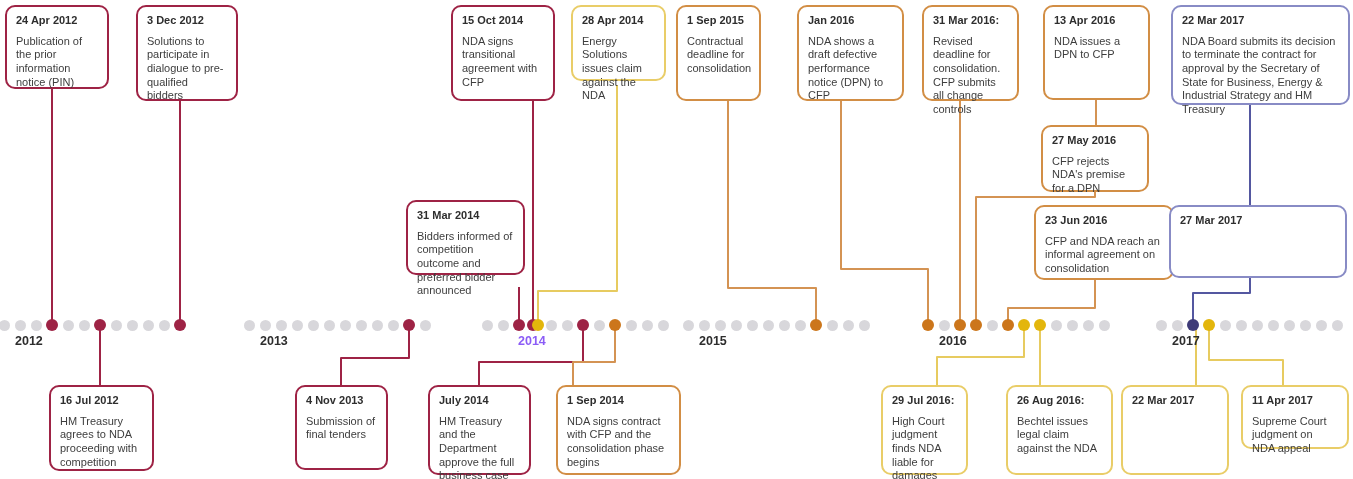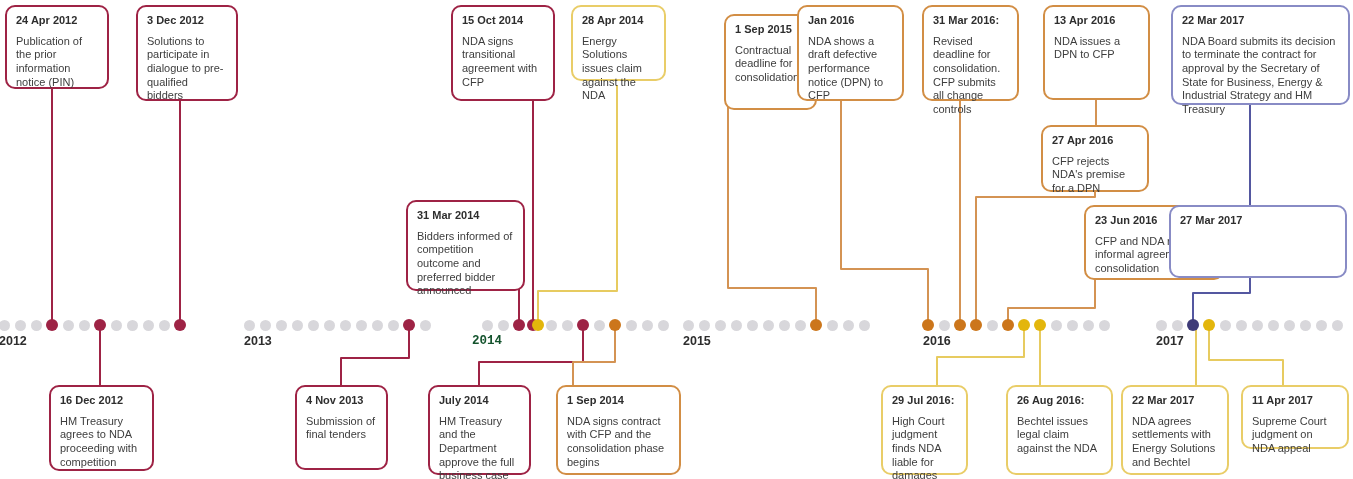--- a/index.html
+++ b/index.html
@@ -2,21 +2,21 @@
 <html><head>
 <meta charset="utf-8">
 <style>
   html,body{margin:0;padding:0;background:#ffffff;}
   #stage{
     position:relative;width:1353px;height:479px;background:#ffffff;
     font-family:"Liberation Sans", sans-serif;overflow:hidden;
   }
   #connector-svg{position:absolute;left:0;top:0;z-index:1;}
   .dot{position:absolute;border-radius:50%;z-index:2;}
-  .year-label{position:absolute;top:334px;font-size:12.5px;font-weight:bold;color:#2d2d2d;z-index:2;}
+  .year-label{position:absolute;top:334px;font-size:12.5px;font-weight:bold;color:#2d2d2d;z-index:2;padding-left:16px;}
   .event-card{
     position:absolute;background:#ffffff;border:2px solid #999;border-radius:10px;
     padding:7px 9px;box-sizing:border-box;font-size:11px;line-height:1.24;
     color:#3d3d3d;z-index:3;
   }
   .event-date{font-weight:bold;color:#2e2e2e;margin-bottom:7px;}
   .event-text{white-space:normal;}
 </style>
 </head>
 <body>
@@ -64,21 +64,21 @@
     <div class="dot" style="height: 11px; width: 11px; left: 275.5px; top: 319.5px; background: rgb(216, 215, 219);"></div>
     <div class="dot" style="height: 11px; width: 11px; left: 291.5px; top: 319.5px; background: rgb(216, 215, 219);"></div>
     <div class="dot" style="height: 11px; width: 11px; left: 307.5px; top: 319.5px; background: rgb(216, 215, 219);"></div>
     <div class="dot" style="height: 11px; width: 11px; left: 323.5px; top: 319.5px; background: rgb(216, 215, 219);"></div>
     <div class="dot" style="height: 11px; width: 11px; left: 339.5px; top: 319.5px; background: rgb(216, 215, 219);"></div>
     <div class="dot" style="height: 11px; width: 11px; left: 355.5px; top: 319.5px; background: rgb(216, 215, 219);"></div>
     <div class="dot" style="height: 11px; width: 11px; left: 371.5px; top: 319.5px; background: rgb(216, 215, 219);"></div>
     <div class="dot" style="height: 11px; width: 11px; left: 387.5px; top: 319.5px; background: rgb(216, 215, 219);"></div>
     <div class="dot" style="height: 12px; width: 12px; left: 403px; top: 319px; background: rgb(158, 35, 69);"></div>
     <div class="dot" style="height: 11px; width: 11px; left: 419.5px; top: 319.5px; background: rgb(216, 215, 219);"></div>
-    <div class="year-label" style="left: 472px; color: #14532d; font-family: Liberation Mono, monospace;">2014</div>
+    <div class="year-label" style="left: 502px; color: #8b5cf6;">2014</div>
     <div class="dot" style="height: 11px; width: 11px; left: 481.5px; top: 319.5px; background: rgb(216, 215, 219);"></div>
     <div class="dot" style="height: 11px; width: 11px; left: 497.5px; top: 319.5px; background: rgb(216, 215, 219);"></div>
     <div class="dot" style="height: 12px; width: 12px; left: 513px; top: 319px; background: rgb(158, 35, 69);"></div>
     <div class="dot" style="height: 12px; width: 12px; left: 527px; top: 319px; background: rgb(158, 35, 69);"></div>
     <div class="dot" style="height: 12px; width: 12px; left: 532px; top: 319px; background: rgb(227, 182, 12);"></div>
     <div class="dot" style="height: 11px; width: 11px; left: 545.5px; top: 319.5px; background: rgb(216, 215, 219);"></div>
     <div class="dot" style="height: 11px; width: 11px; left: 561.5px; top: 319.5px; background: rgb(216, 215, 219);"></div>
     <div class="dot" style="height: 12px; width: 12px; left: 577px; top: 319px; background: rgb(158, 35, 69);"></div>
     <div class="dot" style="height: 11px; width: 11px; left: 593.5px; top: 319.5px; background: rgb(216, 215, 219);"></div>
     <div class="dot" style="height: 12px; width: 12px; left: 609px; top: 319px; background: rgb(204, 118, 27);"></div>
@@ -133,57 +133,57 @@
       <div class="event-text">Solutions to participate in dialogue to pre-qualified bidders</div>
     </div>
     <div class="event-card" style="left: 451px; top: 5px; width: 104px; height: 96px; border-color: rgb(158, 35, 69);">
       <div class="event-date">15 Oct 2014</div>
       <div class="event-text">NDA signs transitional agreement with CFP</div>
     </div>
     <div class="event-card" style="left: 571px; top: 5px; width: 95px; height: 76px; border-color: rgb(233, 205, 104);">
       <div class="event-date">28 Apr 2014</div>
       <div class="event-text">Energy Solutions issues claim against the NDA</div>
     </div>
-    <div class="event-card" style="left: 724px; top: 5px; width: 93px; height: 96px; border-color: rgb(210, 142, 69); margin-top: 9px;">
+    <div class="event-card" style="left: 676px; top: 5px; width: 85px; height: 96px; border-color: rgb(210, 142, 69);">
       <div class="event-date">1 Sep 2015</div>
       <div class="event-text">Contractual deadline for consolidation</div>
     </div>
     <div class="event-card" style="left: 797px; top: 5px; width: 107px; height: 96px; border-color: rgb(210, 142, 69);">
       <div class="event-date">Jan 2016</div>
       <div class="event-text">NDA shows a draft defective performance notice (DPN) to CFP</div>
     </div>
     <div class="event-card" style="left: 922px; top: 5px; width: 97px; height: 96px; border-color: rgb(210, 142, 69);">
       <div class="event-date">31 Mar 2016:</div>
       <div class="event-text">Revised deadline for consolidation. CFP submits all change controls</div>
     </div>
     <div class="event-card" style="left: 1043px; top: 5px; width: 107px; height: 95px; border-color: rgb(210, 142, 69);">
       <div class="event-date">13 Apr 2016</div>
       <div class="event-text">NDA issues a DPN to CFP</div>
     </div>
     <div class="event-card" style="left: 1171px; top: 5px; width: 179px; height: 100px; border-color: rgb(136, 139, 197);">
       <div class="event-date">22 Mar 2017</div>
       <div class="event-text">NDA Board submits its decision to terminate the contract for approval by the Secretary of State for Business, Energy &amp; Industrial Strategy and HM Treasury</div>
     </div>
-    <div class="event-card" style="left: 406px; top: 200px; width: 119px; height: 91px; border-color: rgb(158, 35, 69);">
+    <div class="event-card" style="left: 406px; top: 200px; width: 119px; height: 75px; border-color: rgb(158, 35, 69);">
       <div class="event-date">31 Mar 2014</div>
       <div class="event-text">Bidders informed of competition outcome and preferred bidder announced</div>
     </div>
     <div class="event-card" style="left: 1041px; top: 125px; width: 108px; height: 67px; border-color: rgb(210, 142, 69);">
-      <div class="event-date">27 Apr 2016</div>
+      <div class="event-date">27 May 2016</div>
       <div class="event-text">CFP rejects NDA's premise for a DPN</div>
     </div>
-    <div class="event-card" style="left: 1084px; top: 205px; width: 140px; height: 75px; border-color: rgb(210, 142, 69);">
+    <div class="event-card" style="left: 1034px; top: 205px; width: 140px; height: 75px; border-color: rgb(210, 142, 69);">
       <div class="event-date">23 Jun 2016</div>
       <div class="event-text">CFP and NDA reach an informal agreement on consolidation</div>
     </div>
     <div class="event-card" style="left: 1169px; top: 205px; width: 178px; height: 73px; border-color: rgb(136, 139, 197);">
       <div class="event-date">27 Mar 2017</div>
     </div>
     <div class="event-card" style="left: 49px; top: 385px; width: 105px; height: 86px; border-color: rgb(158, 35, 69);">
-      <div class="event-date">16 Dec 2012</div>
+      <div class="event-date">16 Jul 2012</div>
       <div class="event-text">HM Treasury agrees to NDA proceeding with competition</div>
     </div>
     <div class="event-card" style="left: 295px; top: 385px; width: 93px; height: 85px; border-color: rgb(158, 35, 69);">
       <div class="event-date">4 Nov 2013</div>
       <div class="event-text">Submission of final tenders</div>
     </div>
     <div class="event-card" style="left: 428px; top: 385px; width: 103px; height: 90px; border-color: rgb(158, 35, 69);">
       <div class="event-date">July 2014</div>
       <div class="event-text">HM Treasury and the Department approve the full business case</div>
     </div>
@@ -194,19 +194,18 @@
     <div class="event-card" style="left: 881px; top: 385px; width: 87px; height: 90px; border-color: rgb(233, 205, 104);">
       <div class="event-date">29 Jul 2016:</div>
       <div class="event-text">High Court judgment finds NDA liable for damages</div>
     </div>
     <div class="event-card" style="left: 1006px; top: 385px; width: 107px; height: 90px; border-color: rgb(233, 205, 104);">
       <div class="event-date">26 Aug 2016:</div>
       <div class="event-text">Bechtel issues legal claim against the NDA</div>
     </div>
     <div class="event-card" style="left: 1121px; top: 385px; width: 108px; height: 90px; border-color: rgb(233, 205, 104);">
       <div class="event-date">22 Mar 2017</div>
-      <div class="event-text">NDA agrees settlements with Energy Solutions and Bechtel</div>
     </div>
     <div class="event-card" style="left: 1241px; top: 385px; width: 108px; height: 64px; border-color: rgb(233, 205, 104);">
       <div class="event-date">11 Apr 2017</div>
       <div class="event-text">Supreme Court judgment on NDA appeal</div>
     </div>
   </div>
 
 </body></html>

